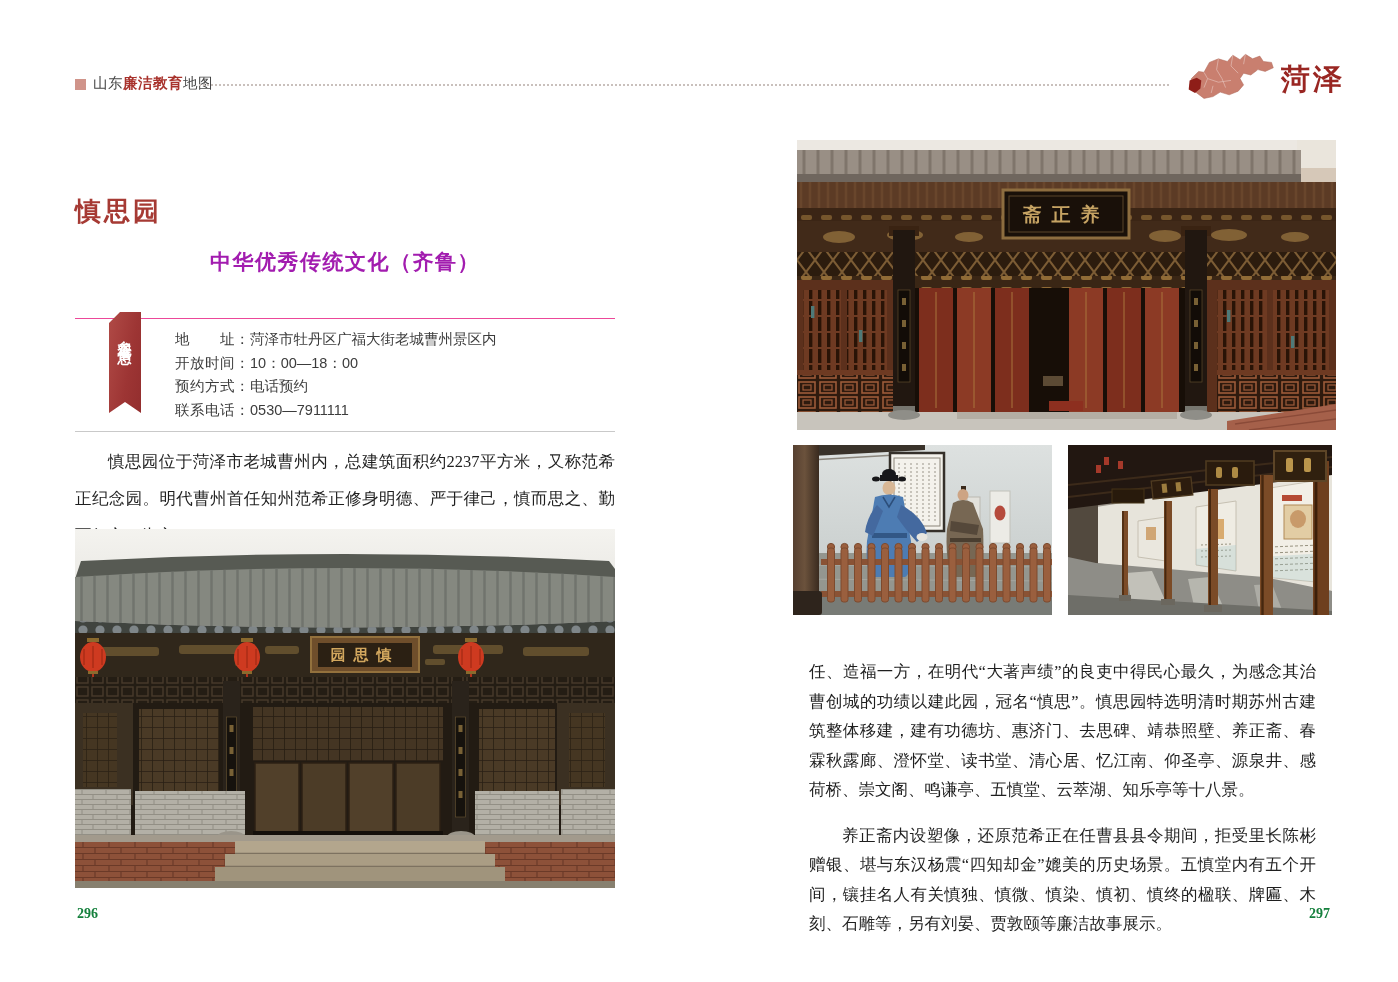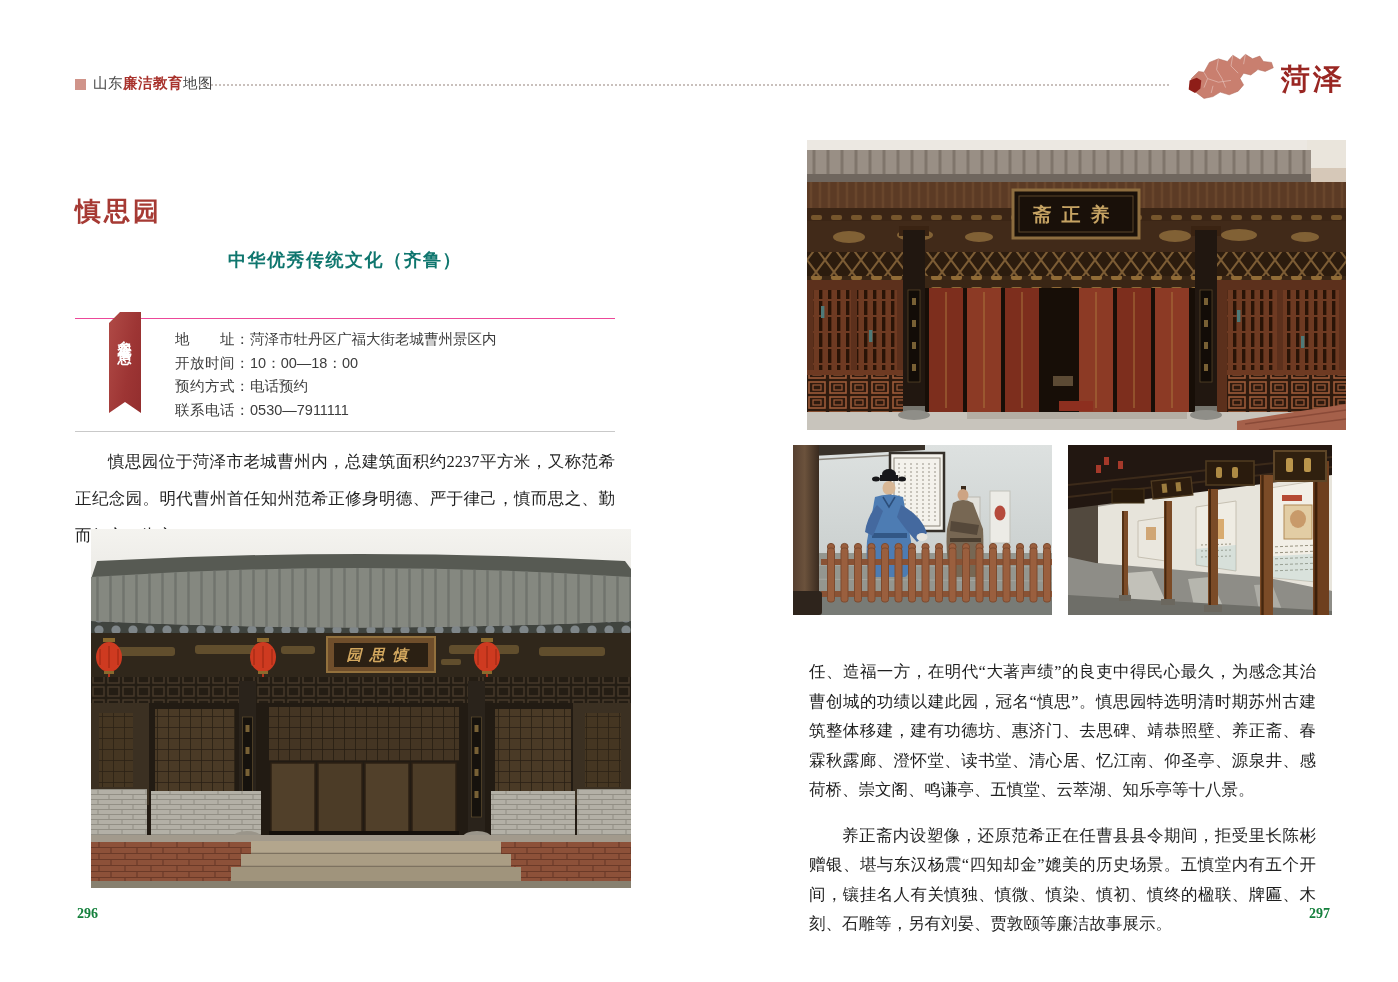--- a/index.html
+++ b/index.html
@@ -16,21 +16,21 @@
   .region{left:1281px;top:60px;font-family:"Liberation Serif",serif;font-weight:bold;
           font-size:29px;color:#992622;letter-spacing:3px;white-space:nowrap;}
 
   
   .lcol{left:75px;top:0;width:540px;height:982px;}
   .rcol{left:793px;top:0;width:539px;height:982px;}
 
   .title{top:194px;left:0;width:100%;text-align:left;font-family:"Liberation Serif",serif;
          font-weight:bold;font-size:26px;color:#a63a34;letter-spacing:3px;}
   .subtitle{top:248px;left:0;width:100%;text-align:center;font-weight:bold;
-            font-size:18px;color:#0f766e;letter-spacing:1.5px;}
+            font-size:21px;color:#a21caf;letter-spacing:1.5px;}
 
   .infobox{top:318px;left:0;width:540px;height:112px;
            border-top:1px solid #ec4899;border-bottom:1px solid #c9c9c9;}
   .info-rows{position:absolute;left:100px;top:9px;font-size:14.5px;color:#3c3c3c;
              line-height:23.5px;white-space:nowrap;}
   .info-row .lab{letter-spacing:.5px;}
   .ribbon{position:absolute;left:34px;top:-7px;width:32px;height:101px;
           background:linear-gradient(100deg,#b04a46 0%,#9d3534 60%,#932e2e 100%);
           clip-path:polygon(0 11px,11px 0,100% 0,100% 100%,50% calc(100% - 11px),0 100%);
           display:flex;justify-content:center;}
@@ -45,22 +45,22 @@
          font-size:16.5px;line-height:29.5px;color:#1f1f1f;text-align:justify;}
   .rtext p{margin:16px;}
   .rtext p.ind{text-indent:2em;margin-top:4px;}
 
   .pagenum{font-family:"Liberation Serif",serif;font-size:14px;color:#15803d;font-weight:bold;}
   .pn-l{top:906px;left:2px;}
   .pn-r{top:906px;right:2px;text-align:right;}
 
   .photo{display:block;}
   .photo svg{display:block;width:100%;height:100%;}
-  .ph1{top:529px;left:16px;width:540px;height:359px;font-style:italic;}
-  .ph2{top:140px;left:14px;width:539px;height:290px;}
+  .ph1{top:529px;left:0;width:540px;height:359px;}
+  .ph2{top:140px;left:4px;width:539px;height:290px;}
   .ph3{top:445px;left:0;width:259px;height:170px;}
   .ph4{top:445px;left:275px;width:264px;height:170px;}
 </style>
 </head>
 <body>
 
 <div id="spread">
 
   <div class="abs hdr-square"></div>
   <div class="abs hdr-label"><span>山东</span><b>廉洁教育</b><span>地图</span></div>

